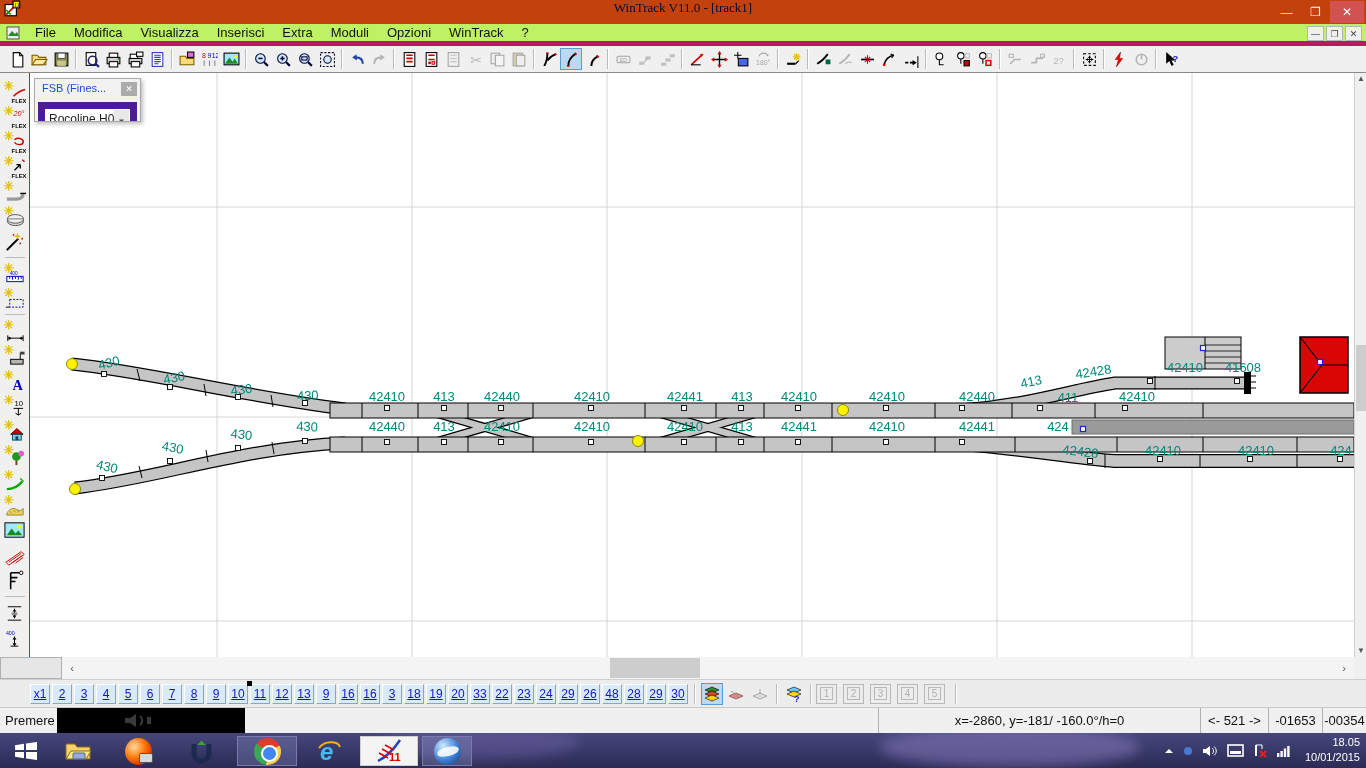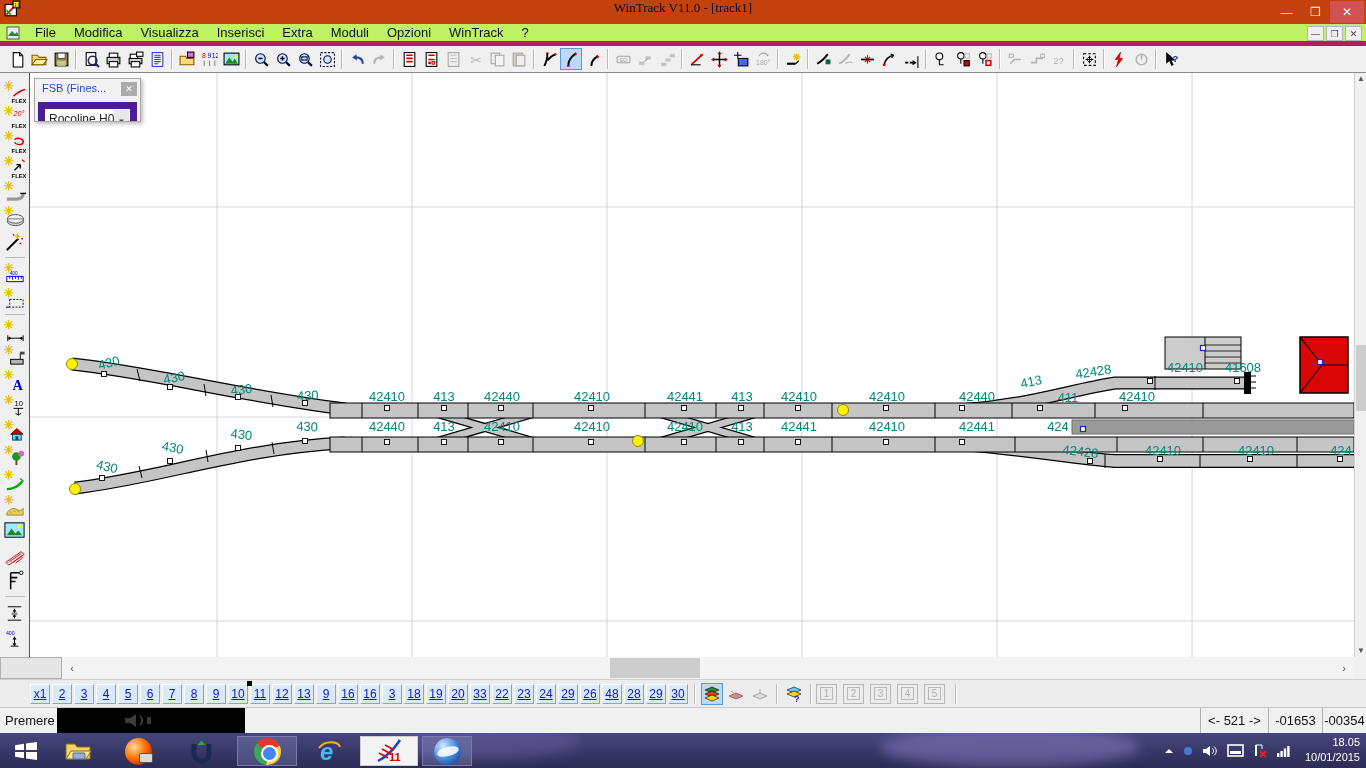--- a/index.html
+++ b/index.html
@@ -948,20 +948,21 @@
 
 <div id="statusbar">
   <div id="status-help">Premere F1 per la Guida</div>
   <div id="notif-overlay">
     <svg viewBox="0 0 48 19">
       <path d="M8 7v5h5l6 4V3l-6 4z" fill="#3a3a3a"></path>
       <path d="M23 5c3 2 3 7 0 9" stroke="#3a3a3a" stroke-width="2" fill="none"></path>
       <rect x="30" y="6" width="4" height="7" fill="#3a3a3a"></rect>
     </svg>
   </div>
+  <div class="scell" style="left:878px;width:322px;">x=-2860, y=-181/ -160.0°/h=0</div>
   <div class="scell" style="left:1200px;width:68px;">&lt;- 521 -&gt;</div>
   <div class="scell" style="left:1268px;width:54px;text-align:center;">-01653</div>
   <div class="scell" style="left:1322px;width:44px;">-00354</div>
 </div>
 
 <div id="taskbar">
   <div class="glow" style="left:880px;top:-6px;width:260px;height:40px;background:#8d7ec2;"></div>
   <div class="glow" style="left:380px;top:-8px;width:200px;height:34px;background:#6a5fa0;"></div>
 
   <div class="titem" style="left:8px;width:36px;">

